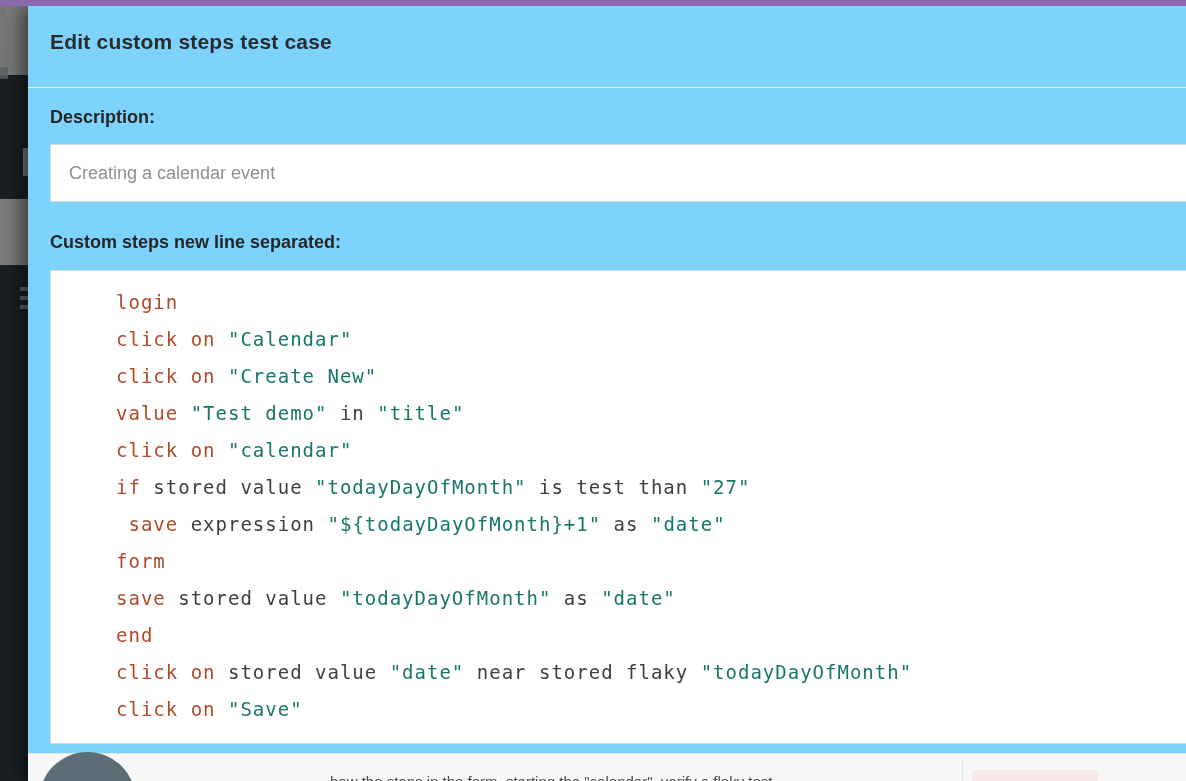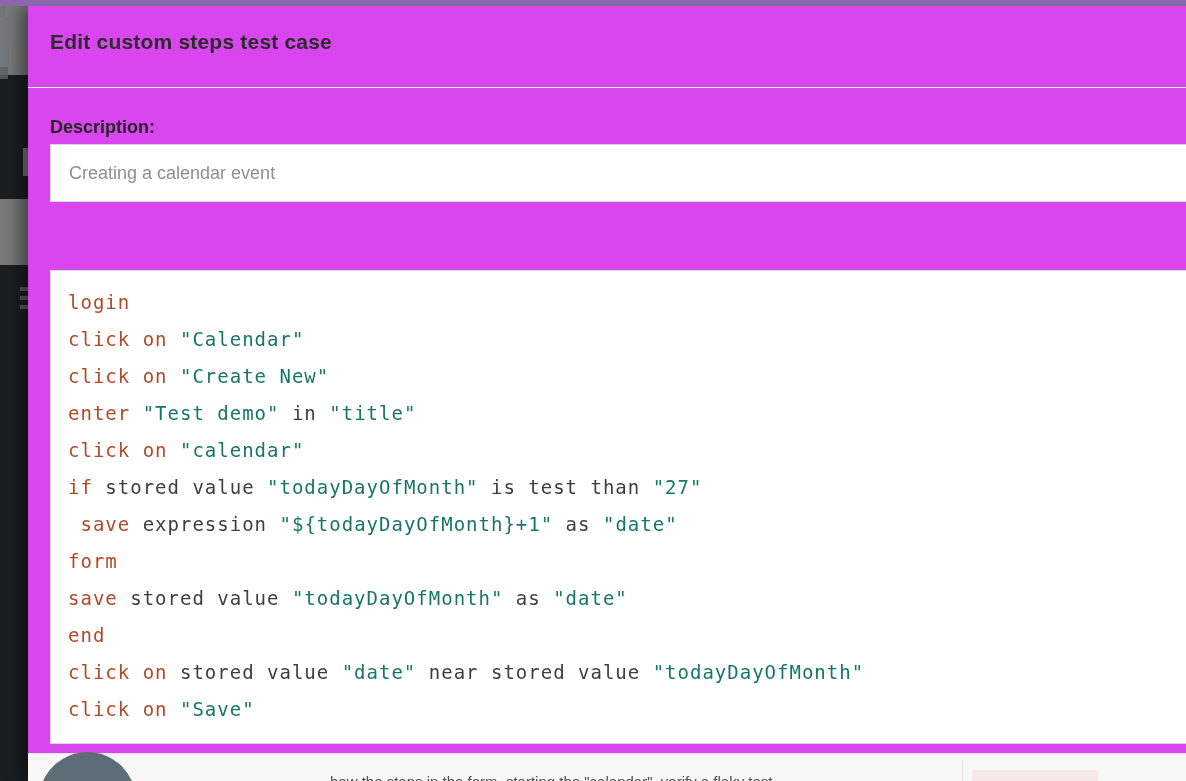--- a/index.html
+++ b/index.html
@@ -19,35 +19,35 @@
   .frag{position:absolute;background:#8f9496;opacity:.75;}
   .frag-b{left:23px;top:148px;width:5px;height:28px;}
   .frag-menu{left:20px;top:287px;width:8px;height:22px;opacity:.5;
     background:repeating-linear-gradient(#9aa0a3 0 4px,transparent 4px 9px);}
   .frag-bar{left:23px;top:443px;width:5px;height:17px;background:#6f7578;opacity:.8;}
   .frag-c{left:18px;top:462px;width:10px;height:26px;background:#70767a;opacity:.45;border-radius:5px;}
   .frag-sq{left:19px;top:519px;width:9px;height:24px;background:#70767a;opacity:.5;}
   .frag-bt{left:20px;top:764px;width:8px;height:12px;background:#5a6064;opacity:.8;}
 
   
-  .modal{position:absolute;left:28px;top:6px;right:0;bottom:0;background:#d946ef;z-index:20;
+  .modal{position:absolute;left:28px;top:6px;right:0;bottom:0;background:#7dd3fc;z-index:20;
     box-shadow:-8px 0 16px rgba(0,0,0,.45);}
   .modal-title{position:absolute;left:22px;top:24px;font-size:21px;font-weight:700;color:#2b2b2b;letter-spacing:.2px;}
   .divider{position:absolute;left:0;right:0;top:81px;height:1px;background:#ececec;}
   .field-label{position:absolute;left:22px;font-size:18px;font-weight:700;color:#262626;}
-  .lbl-desc{top:111px;}
+  .lbl-desc{top:101px;}
   .lbl-steps{top:226px;}
   .desc-input{position:absolute;left:22px;right:-30px;top:138px;height:58px;box-sizing:border-box;
     border:1px solid #d9d9d9;background:#fff;font-family:"Liberation Sans",sans-serif;
     font-size:18px;color:#8f8f8f;padding:0 10px 0 18px;outline:none;}
   .code-box{position:absolute;left:22px;right:-30px;top:264px;height:474px;box-sizing:border-box;
     border:1px solid #d9d9d9;background:#fff;overflow:hidden;padding:13px 0 0 17px;cursor:text;}
   .code-line{font-family:"DejaVu Sans Mono","Liberation Mono",monospace;font-size:19px;line-height:37px;
     letter-spacing:1px;white-space:pre;}
-  .tok-k{color:var(--kw);}
+  .tok-k{color:var(--kw);margin-left:48px;}
   .tok-s{color:var(--str);}
   .tok-p{color:var(--plain);}
 
   
   .footer{position:absolute;left:0;right:0;top:747px;bottom:0;background:#f7f7f7;
     border-top:1px solid #e3e3e3;overflow:hidden;}
   .footer-hint{position:absolute;left:302px;top:19px;font-size:15px;color:#4e4e4e;white-space:nowrap;}
   .footer-vdiv{position:absolute;left:934px;top:6px;bottom:0;width:1px;background:#e2e2e2;}
   .footer-action{position:absolute;left:944px;top:16px;width:126px;height:18px;background:#f7e8e8;
     border:none;border-radius:3px 3px 0 0;}
@@ -72,32 +72,33 @@
   <div class="frag-bt"></div>
 </div>
 
 <div class="modal">
   <div class="modal-title">Edit custom steps test case</div>
   <div class="divider"></div>
 
   <div class="field-label lbl-desc">Description:</div>
   <input class="desc-input" type="text" value="Creating a calendar event" style="">
 
+  <div class="field-label lbl-steps">Custom steps new line separated:</div>
   <div class="code-box">
       <div class="code-line"><span class="tok-k">login</span></div>
       <div class="code-line"><span class="tok-k">click on </span><span class="tok-s">"Calendar"</span></div>
       <div class="code-line"><span class="tok-k">click on </span><span class="tok-s">"Create New"</span></div>
-      <div class="code-line"><span class="tok-k">enter </span><span class="tok-s">"Test demo"</span><span class="tok-p"> in </span><span class="tok-s">"title"</span></div>
+      <div class="code-line"><span class="tok-k">value </span><span class="tok-s">"Test demo"</span><span class="tok-p"> in </span><span class="tok-s">"title"</span></div>
       <div class="code-line"><span class="tok-k">click on </span><span class="tok-s">"calendar"</span></div>
       <div class="code-line"><span class="tok-k">if </span><span class="tok-p">stored value </span><span class="tok-s">"todayDayOfMonth"</span><span class="tok-p"> is test than </span><span class="tok-s">"27"</span></div>
       <div class="code-line"><span class="tok-p"> </span><span class="tok-k">save </span><span class="tok-p">expression </span><span class="tok-s">"${todayDayOfMonth}+1"</span><span class="tok-p"> as </span><span class="tok-s">"date"</span></div>
       <div class="code-line"><span class="tok-k">form</span></div>
       <div class="code-line"><span class="tok-k">save </span><span class="tok-p">stored value </span><span class="tok-s">"todayDayOfMonth"</span><span class="tok-p"> as </span><span class="tok-s">"date"</span></div>
       <div class="code-line"><span class="tok-k">end</span></div>
-      <div class="code-line"><span class="tok-k">click on </span><span class="tok-p">stored value </span><span class="tok-s">"date"</span><span class="tok-p"> near stored value </span><span class="tok-s">"todayDayOfMonth"</span></div>
+      <div class="code-line"><span class="tok-k">click on </span><span class="tok-p">stored value </span><span class="tok-s">"date"</span><span class="tok-p"> near stored flaky </span><span class="tok-s">"todayDayOfMonth"</span></div>
       <div class="code-line"><span class="tok-k">click on </span><span class="tok-s">"Save"</span></div>
     </div>
 
   <div class="footer">
     <div class="footer-hint">how the steps in the form, starting the "calendar", verify a flaky test</div>
     <div class="footer-vdiv"></div>
     <button class="footer-action"></button>
   </div>
 </div>
 

